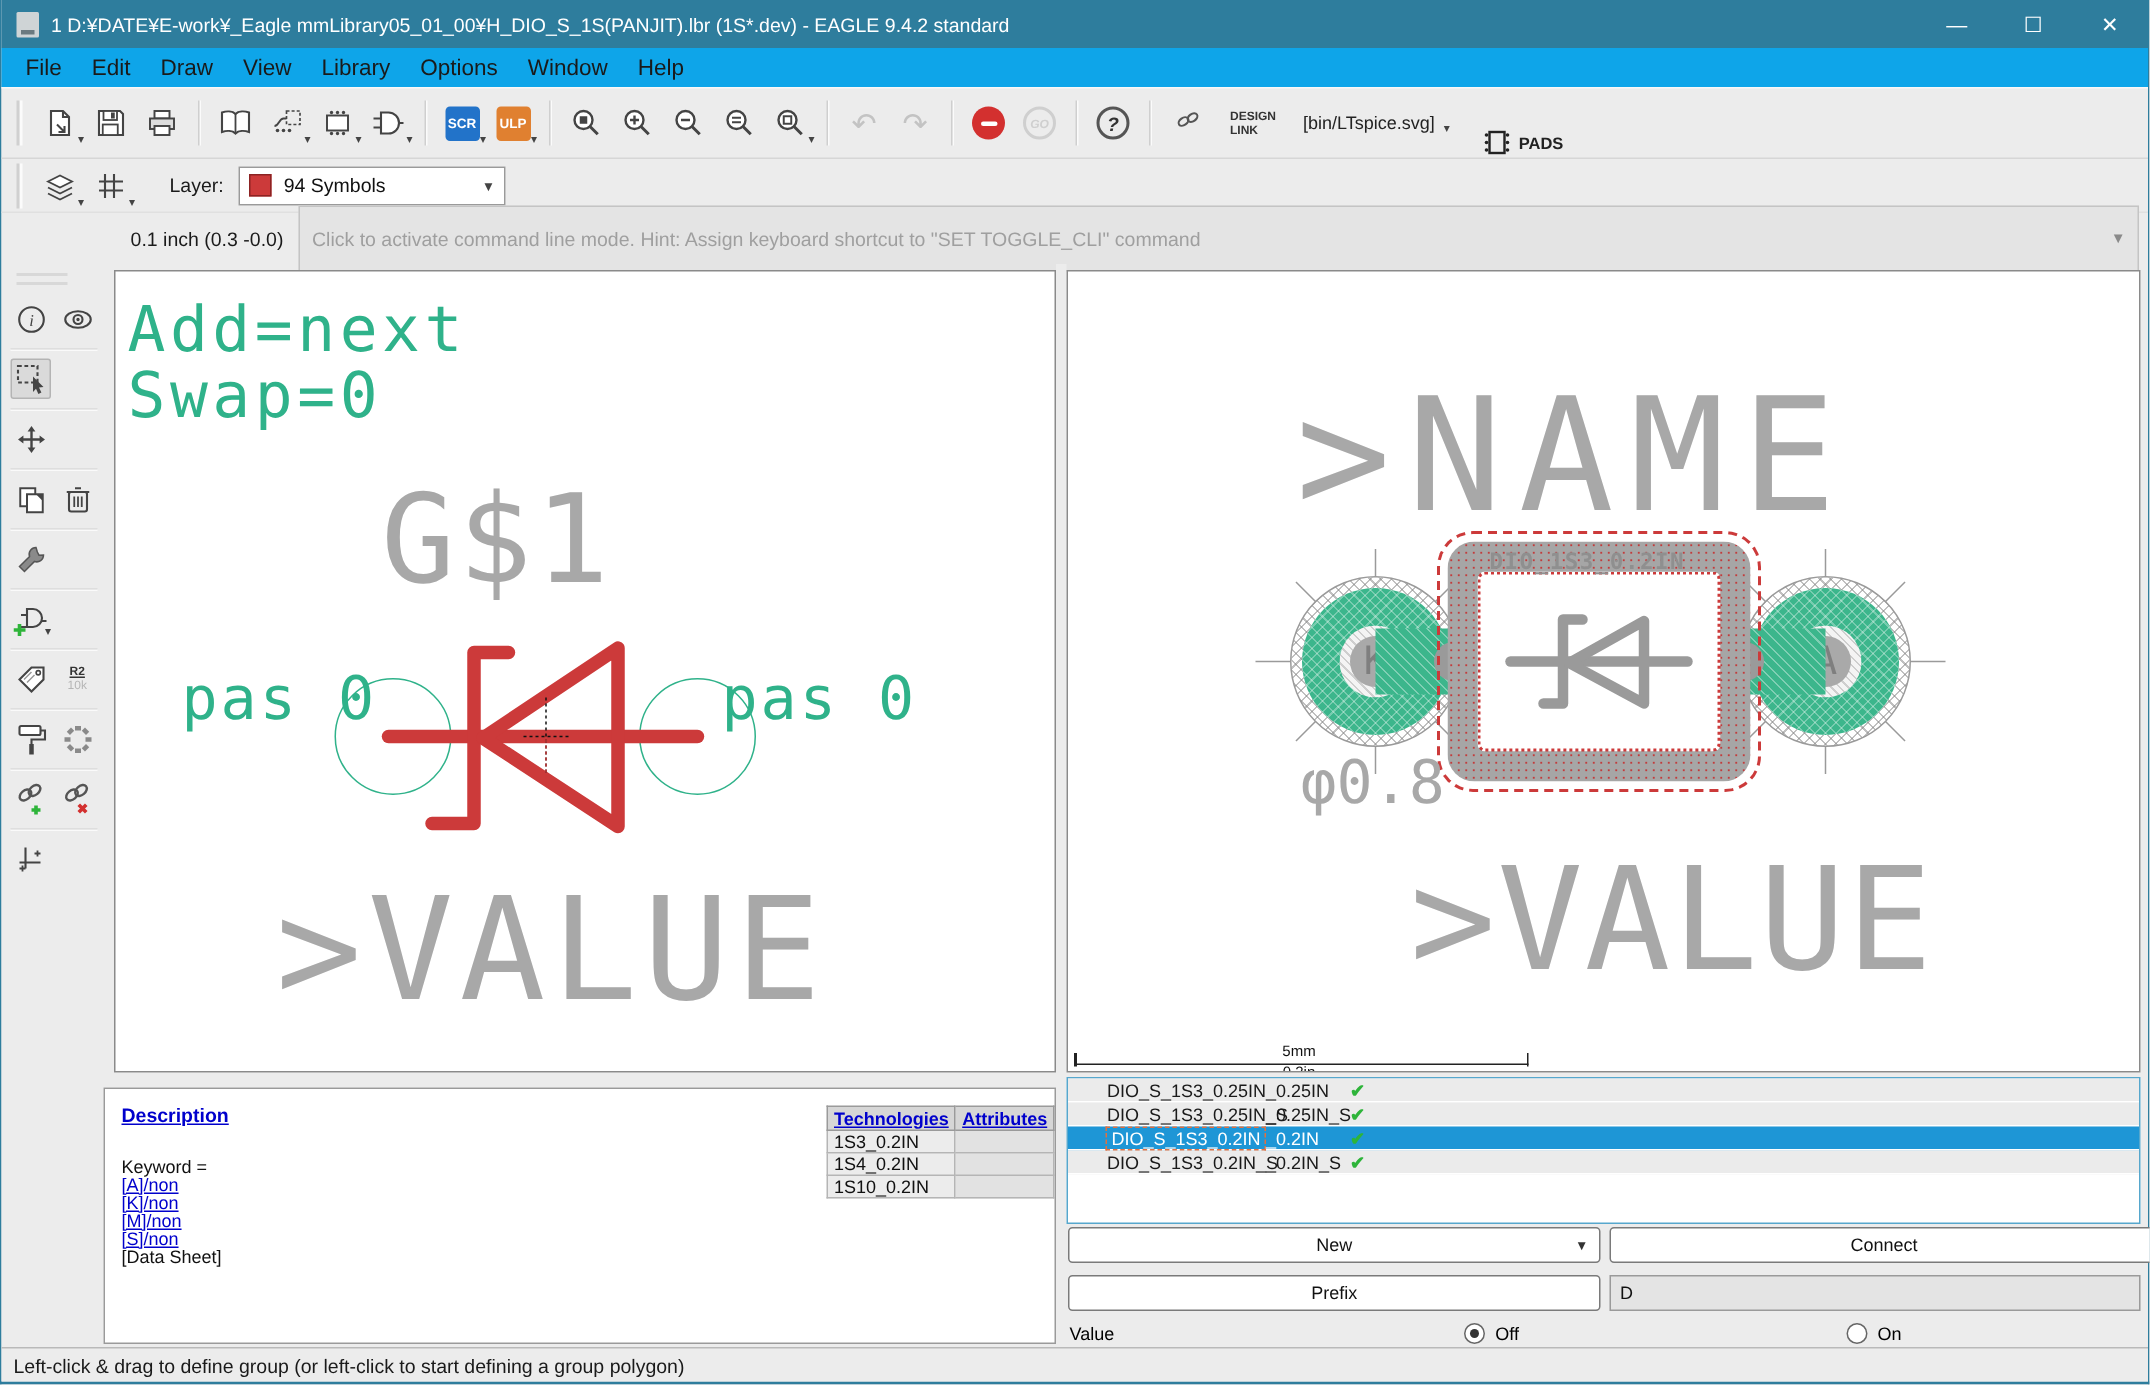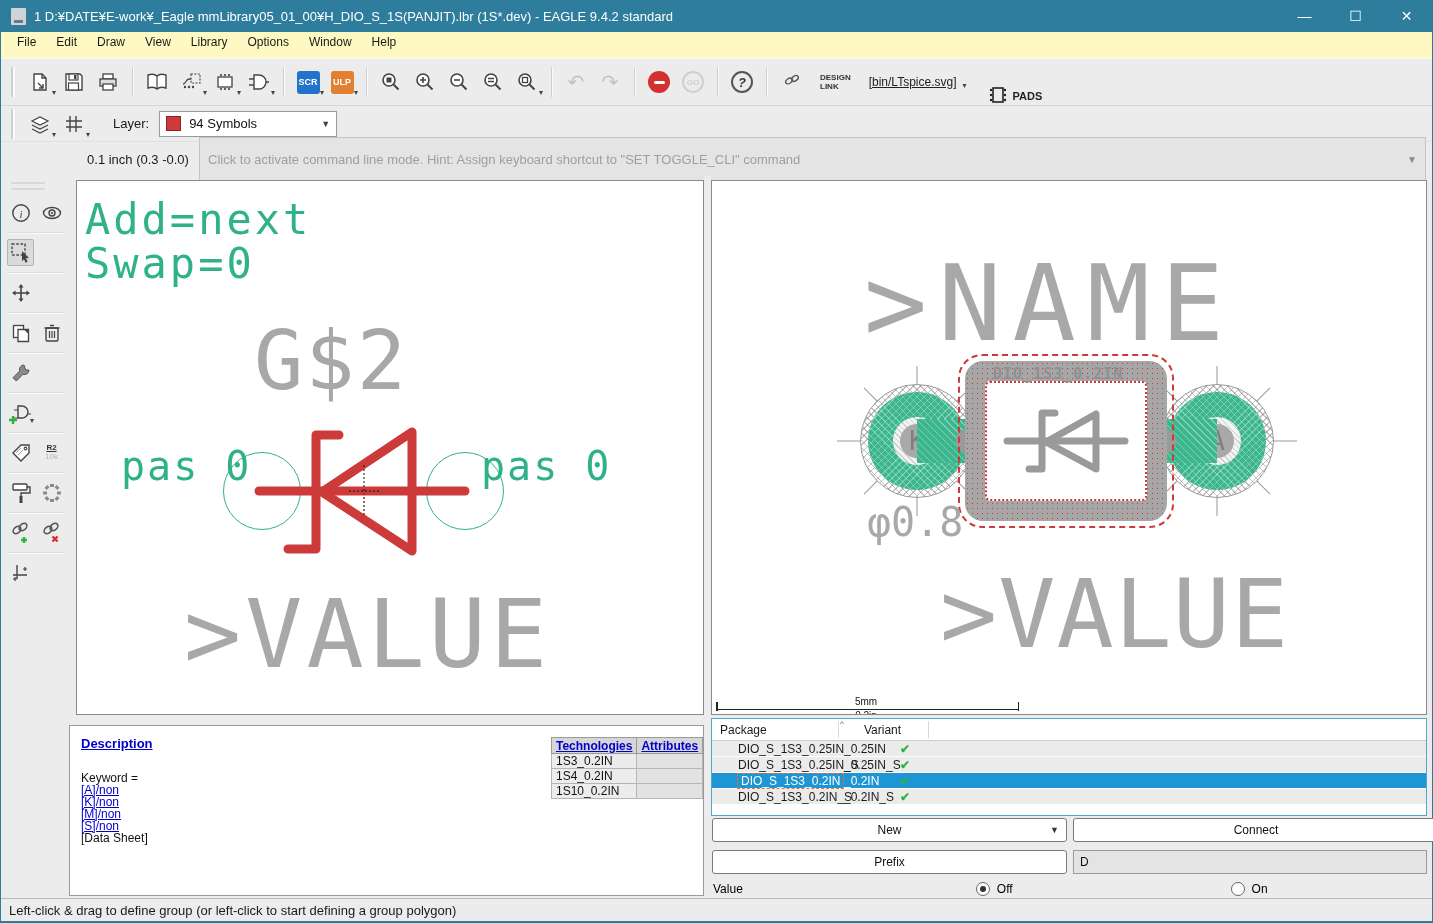--- a/index.html
+++ b/index.html
@@ -7,40 +7,40 @@
   .win { position:relative; width:1433px; height:923px; border-left:1px solid #2e7d9d; border-right:1px solid #2e7d9d; border-bottom:2px solid #2e7d9d; background:#ececec; }
 
   
   .titlebar { position:absolute; left:0; top:0; width:100%; height:32px; background:#2e7d9d; color:#fff; display:flex; align-items:center; font-size:13px; }
   .title-ic { width:15px; height:17px; margin:0 8px 0 10px; background:#cfd4d6; position:relative; border-radius:1px; }
   .title-ic::after { content:""; position:absolute; left:3px; bottom:2px; width:9px; height:3px; background:#6b7a80; }
   .win-btns { margin-left:auto; display:flex; height:100%; }
   .win-btn { width:51px; height:100%; display:flex; align-items:center; justify-content:center; color:#fff; font-size:14px; }
 
   
-  .menubar { position:absolute; left:0; top:32px; width:100%; height:26px; background:#fef9c3; display:flex; padding-left:6px; font-size:12px; color:#1a1a1a; }
+  .menubar { position:absolute; left:0; top:32px; width:100%; height:26px; background:#0ea5e9; display:flex; align-items:center; padding-left:6px; font-size:15px; color:#1a1a1a; }
   .menu-item { padding:3px 10px; }
 
   
   .toolbar { position:absolute; left:0; top:58px; width:100%; height:48px; background:#ececec; border-top:1px solid #f8f8f8; border-bottom:1px solid #d6d6d6; display:flex; align-items:center; }
   .tb-handle { width:4px; height:30px; border-left:2px solid #d0d0d0; border-right:2px solid #fbfbfb; margin:0 8px 0 10px; }
   .tb-btn { width:32px; height:32px; display:flex; align-items:center; justify-content:center; position:relative; margin:0 1px; }
   .tb-btn svg { display:block; }
   .caret { font-size:8px; color:#444; position:absolute; right:0; bottom:1px; }
   .sep { width:1px; height:30px; background:#cfcfcf; margin:0 7px; box-shadow:1px 0 0 #fbfbfb; }
   .badge { width:23px; height:23px; border-radius:3px; color:#fff; font-size:9px; font-weight:bold; display:flex; align-items:center; justify-content:center; }
   .badge.scr { background:#2273c9; } .badge.ulp { background:#e08030; }
   .circle-btn { width:22px; height:22px; border-radius:50%; display:flex; align-items:center; justify-content:center;font-style:italic; }
   .stop { background:#d3302f; } .stop i { display:block; width:11px; height:3px; background:#fff; border-radius:2px; }
   .go { border:2px solid #cfcfcf; color:#cfcfcf; font-size:8px; font-weight:bold; }
   .help { border:2px solid #555; color:#333; font-size:13px; font-weight:bold; }
   .grayarrow { font-size:20px; color:#c3c3c3; font-family:"DejaVu Sans",sans-serif; }
   .dlink { display:flex; align-items:center; gap:20px; margin:0 10px; }
   .dlink .txt { font-size:8px; font-weight:bold; color:#333; line-height:1.15; }
-  .ltsp { font-size:12px; color:#222; margin:0 8px; position:relative; padding-right:10px;text-decoration:underline; }
+  .ltsp { font-size:12px; color:#222; margin:0 8px; position:relative; padding-right:10px; }
   .ltsp .caret { bottom:-1px; }
   .padsbtn { display:flex; align-items:center; gap:6px; font-size:11px; font-weight:bold; color:#222; margin-left:14px;margin-top:28px; }
 
   .toolbar2 { position:absolute; left:0; top:106px; width:100%; height:36px; background:#ececec; display:flex; align-items:center; border-bottom:1px solid #e0e0e0; }
   .layer-label { font-size:13px; color:#1a1a1a; margin:0 10px 0 22px; }
   .layer-select { width:178px; height:26px; background:#fff; border:1px solid #9a9a9a; display:flex; align-items:center; padding:0 6px; gap:8px; font-size:13px; color:#111; }
   .swatch { width:15px; height:15px; background:#cc3a3a; border:1px solid #8c2323; }
   .layer-select .dd { margin-left:auto; font-size:9px; color:#444; }
 
   
@@ -563,21 +563,21 @@
           </span>
         </span>
     </div>
   </div>
 
   <div class="gap-v"></div>
 
   <div class="canvas cv-left">
     <div class="cv teal" style="left:8px; top:14px; font-size:42px; letter-spacing:3px;">Add=next</div>
     <div class="cv teal" style="left:8px; top:58px; font-size:42px; letter-spacing:3px;">Swap=0</div>
-    <div class="cv" style="left:177px; top:132px; font-size:82px; letter-spacing:2px;">G$2</div>
+    <div class="cv" style="left:177px; top:132px; font-size:82px; letter-spacing:2px;">G$1</div>
 
     <div class="cv teal" style="left:44px; top:262px; font-size:40px; letter-spacing:2px;">pas 0</div>
     <div class="cv teal" style="left:404px; top:262px; font-size:40px; letter-spacing:2px;">pas 0</div>
 
     <div class="pin-circle" style="left:146px; top:271px;"></div>
     <div class="pin-circle" style="left:349px; top:271px;"></div>
 
     <svg style="position:absolute; left:100px; top:230px;" width="320" height="165" viewBox="0 0 320 165">
       <path d="M82 80 H288" stroke="#cc3a3a" stroke-width="9" stroke-linecap="round"></path>
       <path d="M162 24 H139 V138 H111" fill="none" stroke="#cc3a3a" stroke-width="9" stroke-linecap="round" stroke-linejoin="round"></path>
@@ -635,27 +635,20 @@
     <div class="scalebar">
       <span class="lab-top">5mm</span>
       <span class="line"></span>
         <span class="tick t1"></span>
         <span class="tick t2"></span>
       <span class="lab-bot">0.2in</span>
     </div>
   </div>
 
   <div class="pkg-table">
-    <div class="pt-head">
-      <span class="h1">Package</span>
-      <span class="sort">^</span>
-      <span class="hsep" style="left:126px;"></span>
-      <span class="h2">Variant</span>
-      <span class="hsep" style="left:216px;"></span>
-    </div>
     <div class="pt-row">
       <span class="c1"><span>DIO_S_1S3_0.25IN</span></span>
       <span class="c2">_0.25IN</span>
       <span class="chk">✔</span>
     </div>
     <div class="pt-row">
       <span class="c1"><span>DIO_S_1S3_0.25IN_S</span></span>
       <span class="c2">_0.25IN_S</span>
       <span class="chk">✔</span>
     </div>

